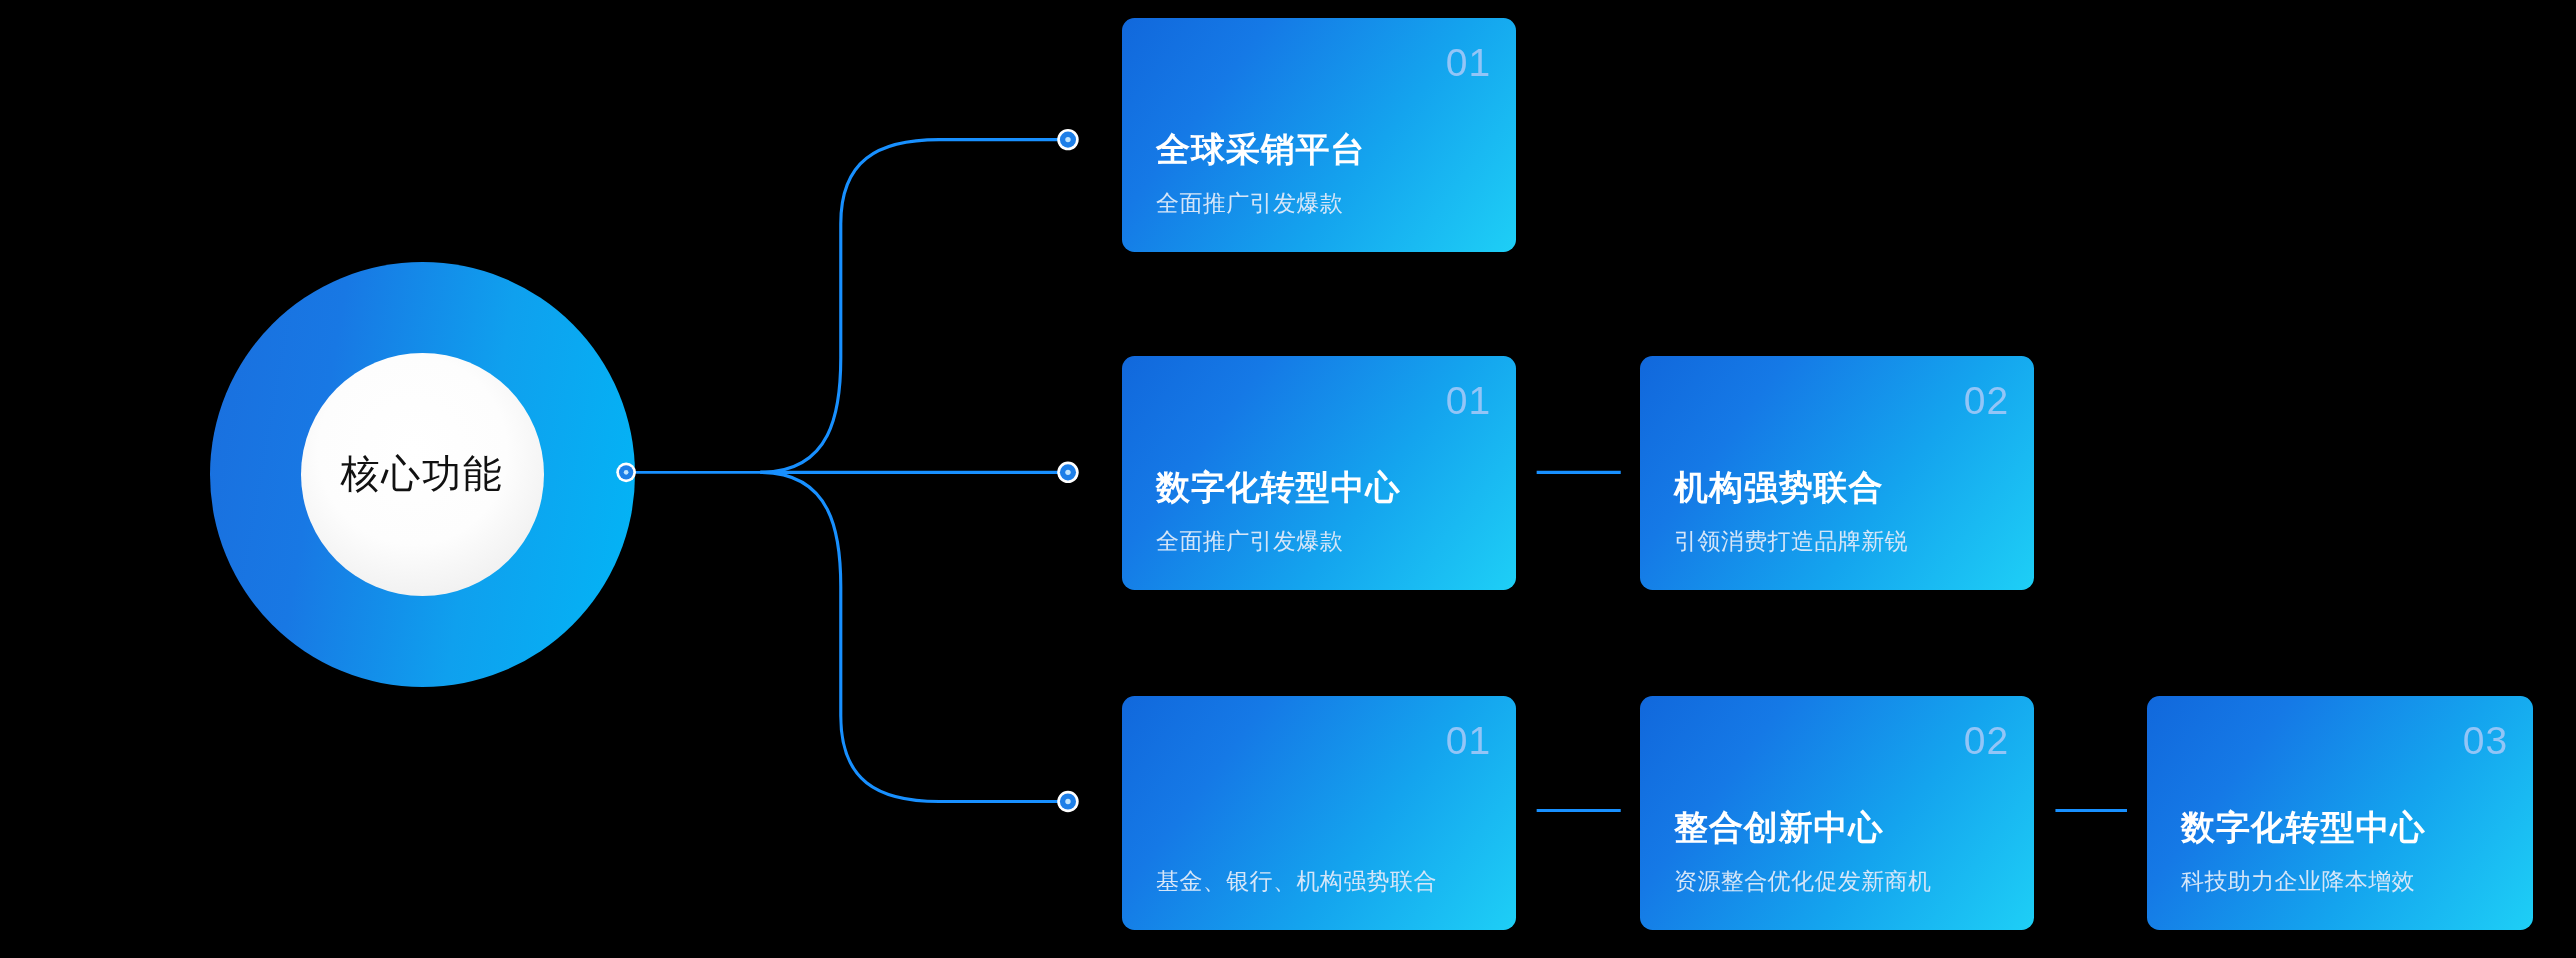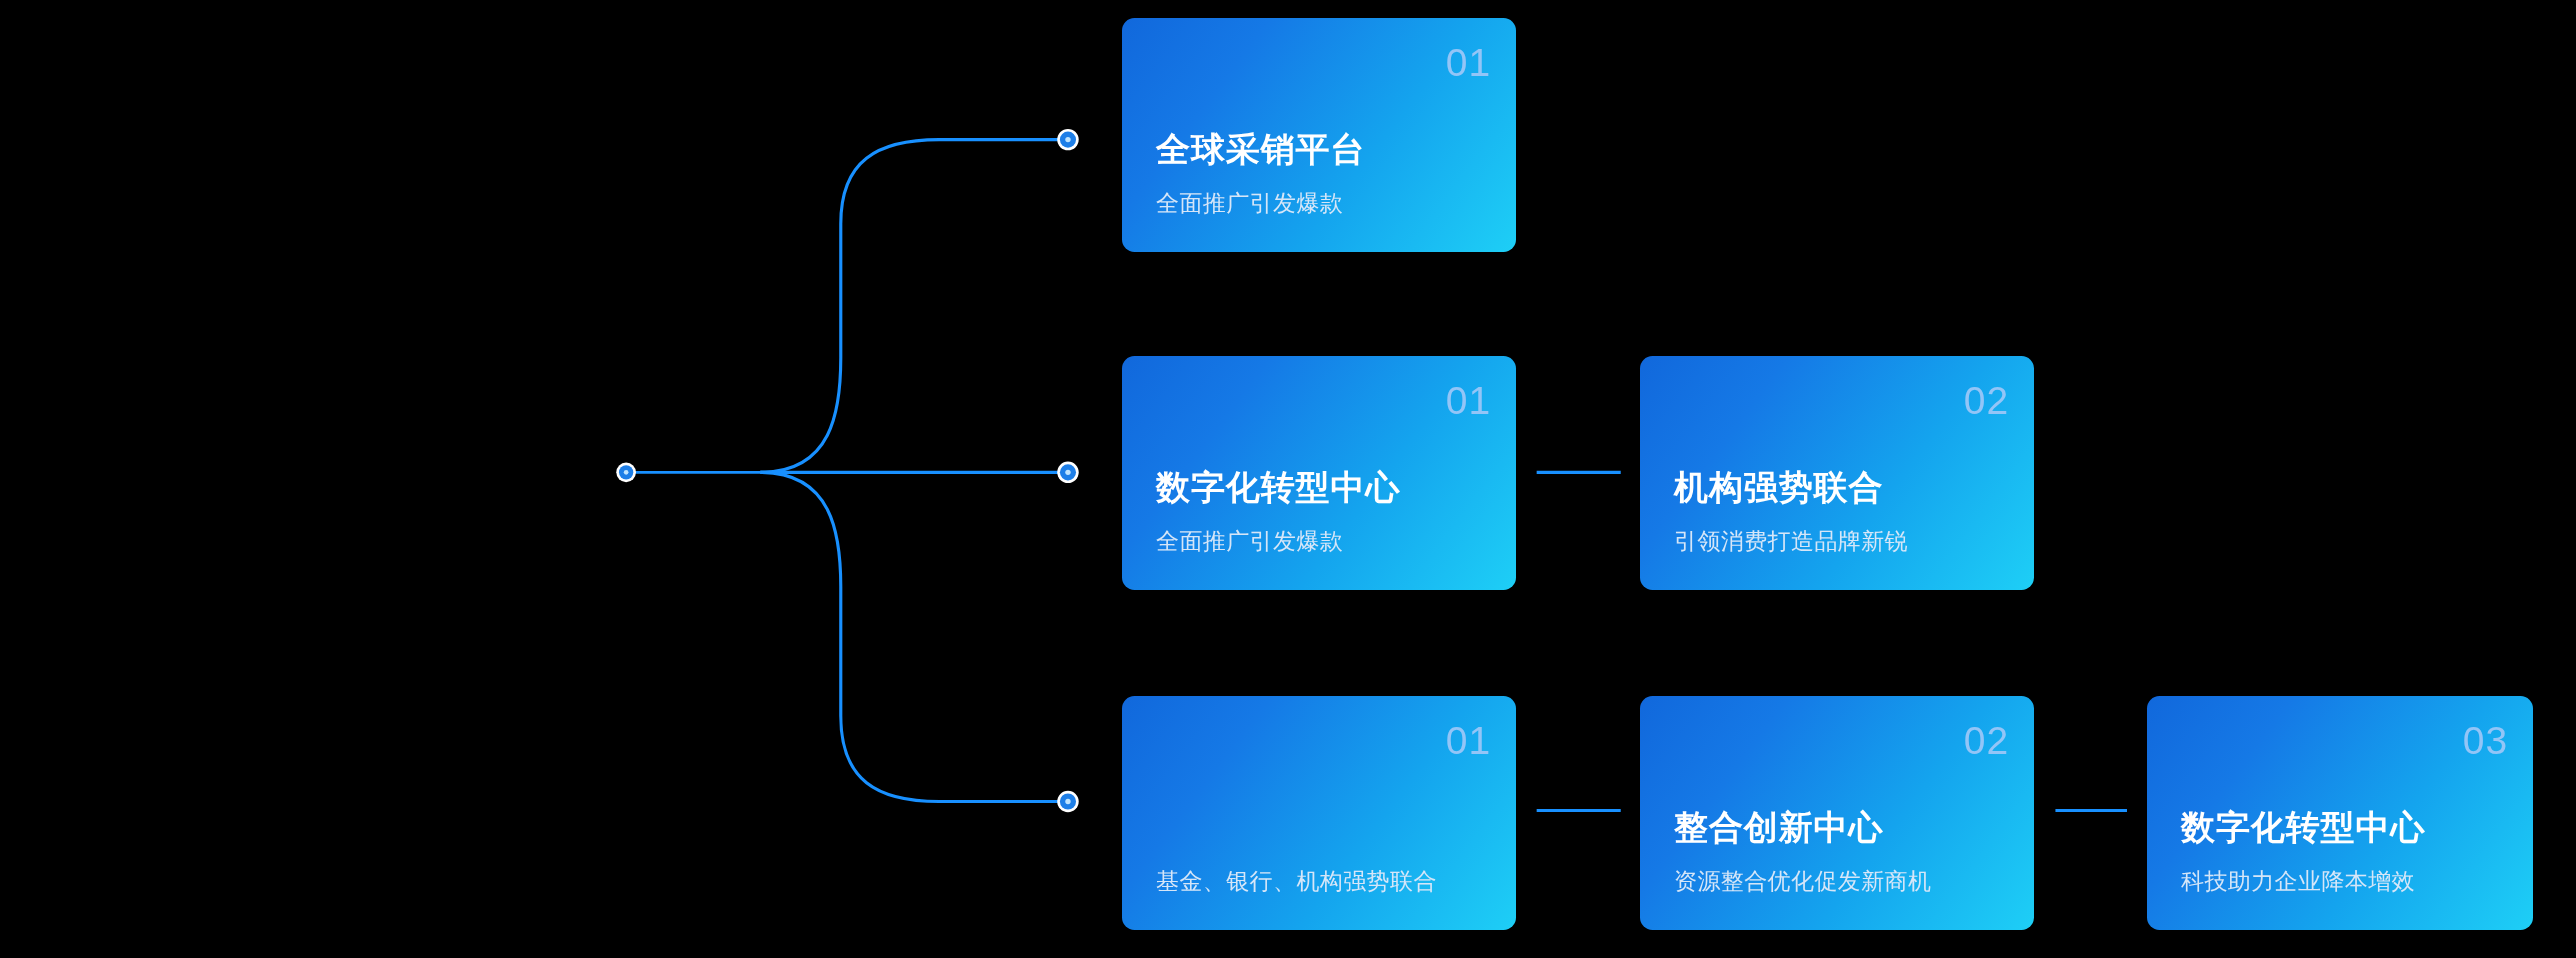--- a/index.html
+++ b/index.html
@@ -83,20 +83,25 @@
   #card-r2c2 { left:1640px; top:356px; }
   #card-r3c1 { left:1122px; top:696px; }
   #card-r3c2 { left:1640px; top:696px; }
   #card-r3c3 { left:2147px; top:696px; }
 </style>
 </head>
 <body>
 
 <div id="stage">
 
+  <div class="hub">
+    <div class="hub-inner">
+      <span class="hub-label">核心功能</span>
+    </div>
+  </div>
 
   <svg id="wires" viewBox="0 0 2880 1072">
 
     <path d="M 700 528 L 850 528" fill="none" stroke="#1890FF" stroke-width="3"></path>
 
     <path d="M 850 528 C 930 528 940 460 940 400 L 940 250 C 940 180 980 156 1050 156 L 1185 156" fill="none" stroke="#1890FF" stroke-width="3.5"></path>
 
     <path d="M 850 528 L 1185 528" fill="none" stroke="#1890FF" stroke-width="3.5"></path>
 
     <path d="M 850 528 C 930 528 940 596 940 656 L 940 800 C 940 872 980 896 1050 896 L 1185 896" fill="none" stroke="#1890FF" stroke-width="3.5"></path>

